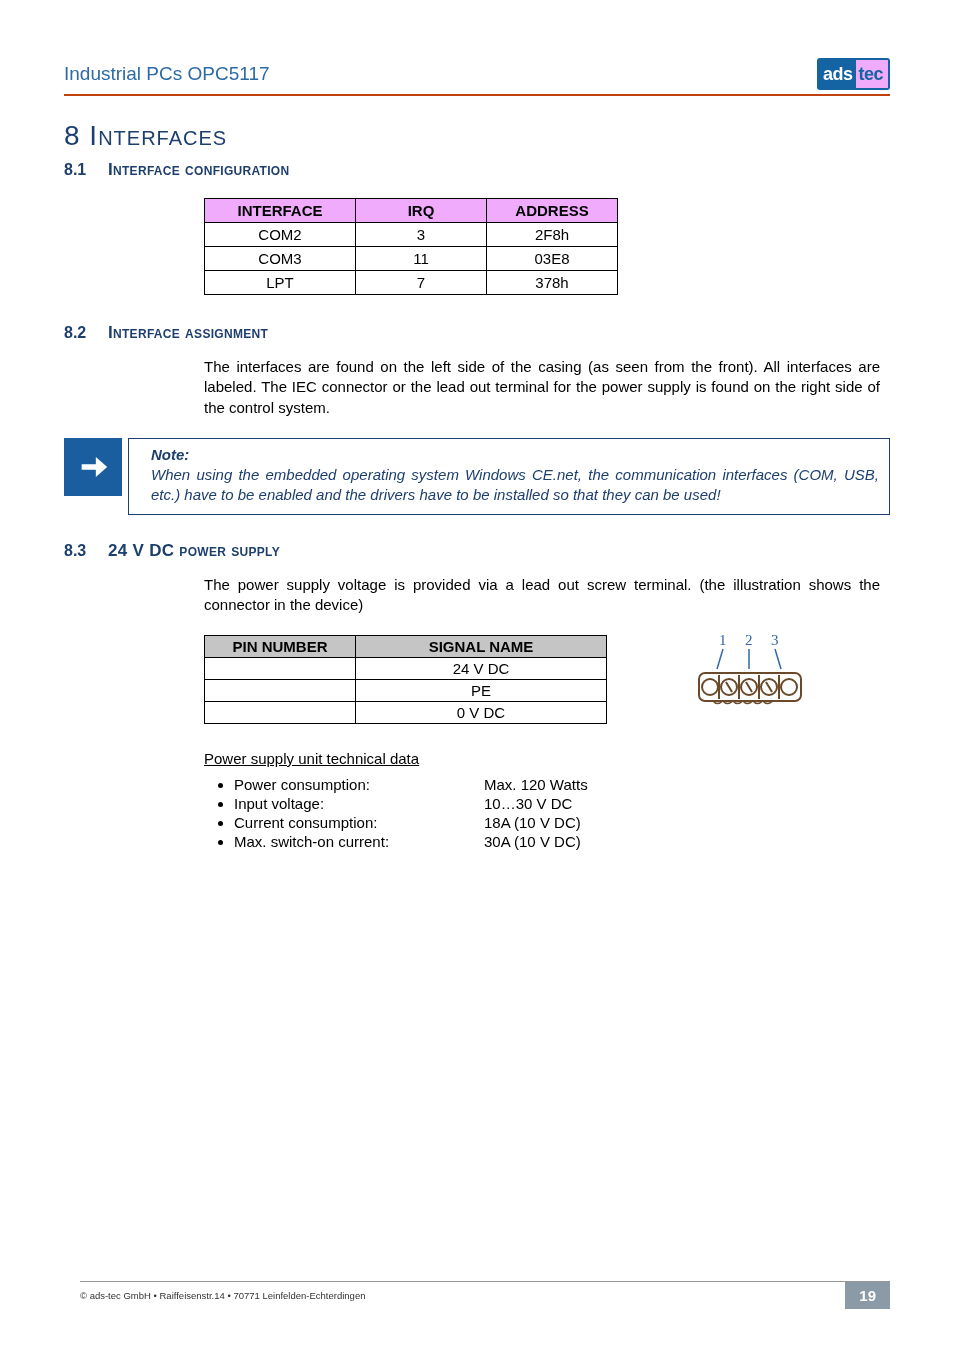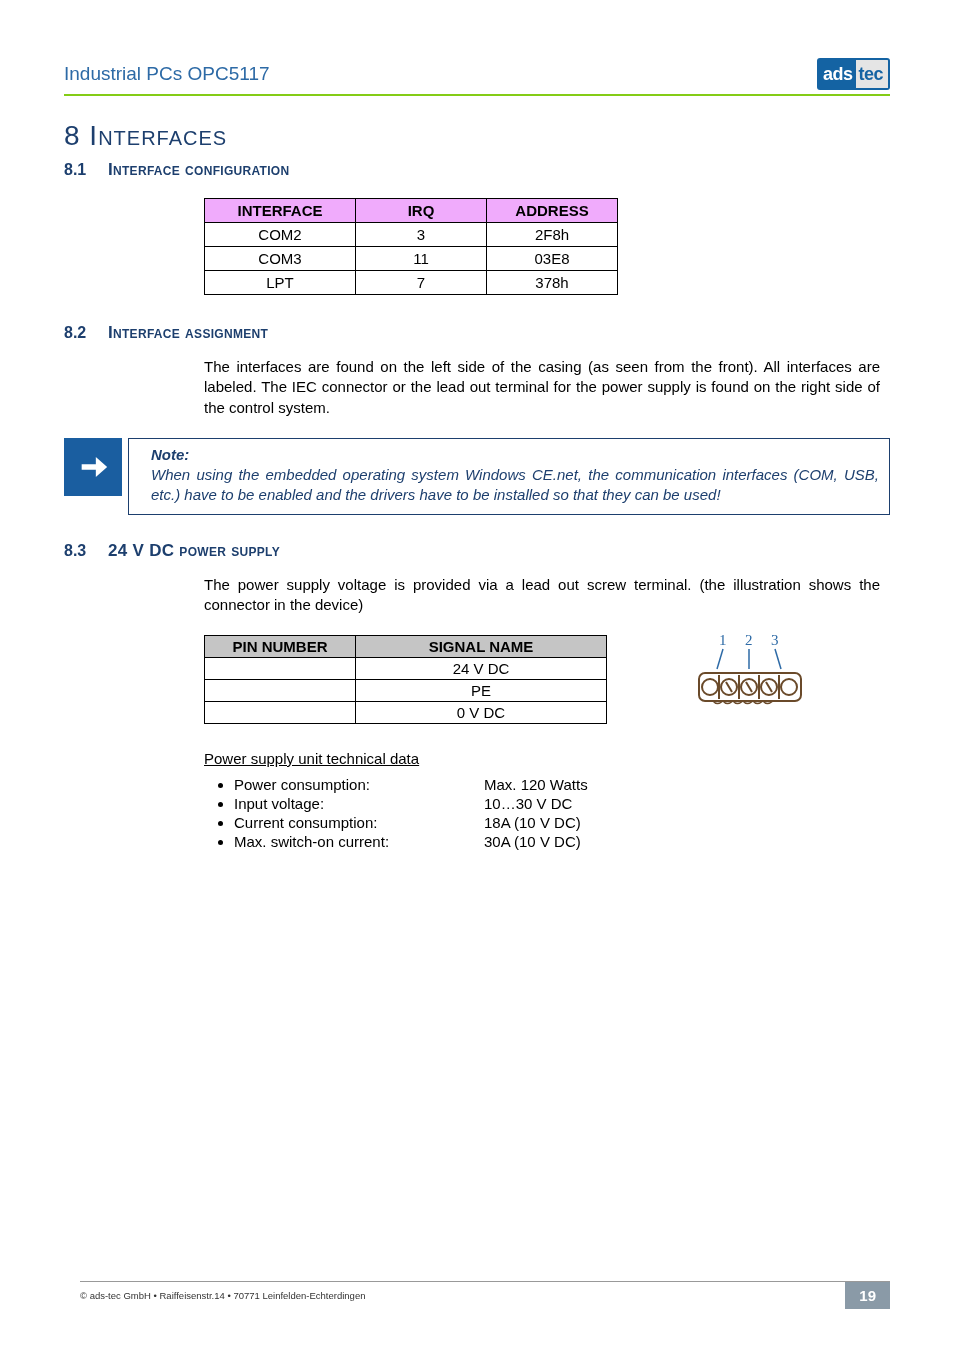--- a/index.html
+++ b/index.html
@@ -14,21 +14,21 @@
     background: #fff;
   }
   .page {
     padding: 58px 64px 0 64px;
     box-sizing: border-box;
   }
   .top-row {
     display: flex;
     justify-content: space-between;
     align-items: center;
-    border-bottom: 2px solid #84cc16;
+    border-bottom: 2px solid #c2410c;
     padding-bottom: 4px;
   }
   .top-title {
     color: #2d6aa6;
     font-size: 19px;
   }
   .logo {
     display: flex;
     align-items: stretch;
     height: 32px;
@@ -50,21 +50,21 @@
     border-left: none;
     color: #1463a3;
     font-weight: bold;
     font-family: Arial, sans-serif;
     font-size: 18px;
     padding: 0 5px 0 2px;
     letter-spacing: -0.5px;
     display: flex;
     align-items: center;
     border-radius: 0 3px 3px 0;
-    background: #e5e5e5;
+    background: #f0abfc;
   }
   h1.section {
     font-family: "Trebuchet MS", Verdana, sans-serif;
     font-variant: small-caps;
     letter-spacing: 1px;
     font-size: 28px;
     color: #1d3f6e;
     margin: 24px 0 8px 0;
     font-weight: normal;
   }

